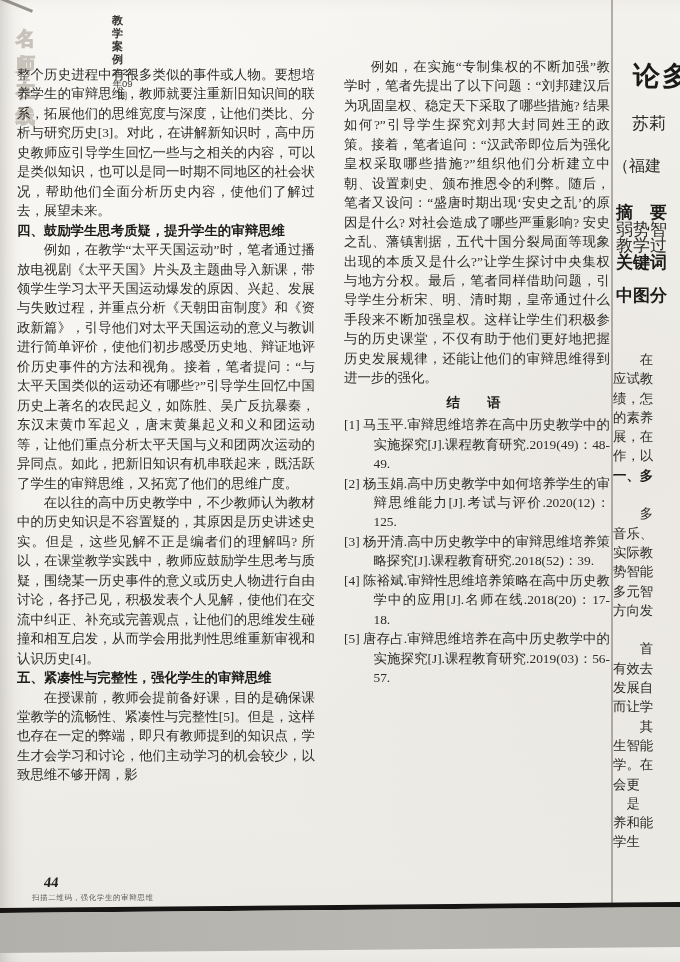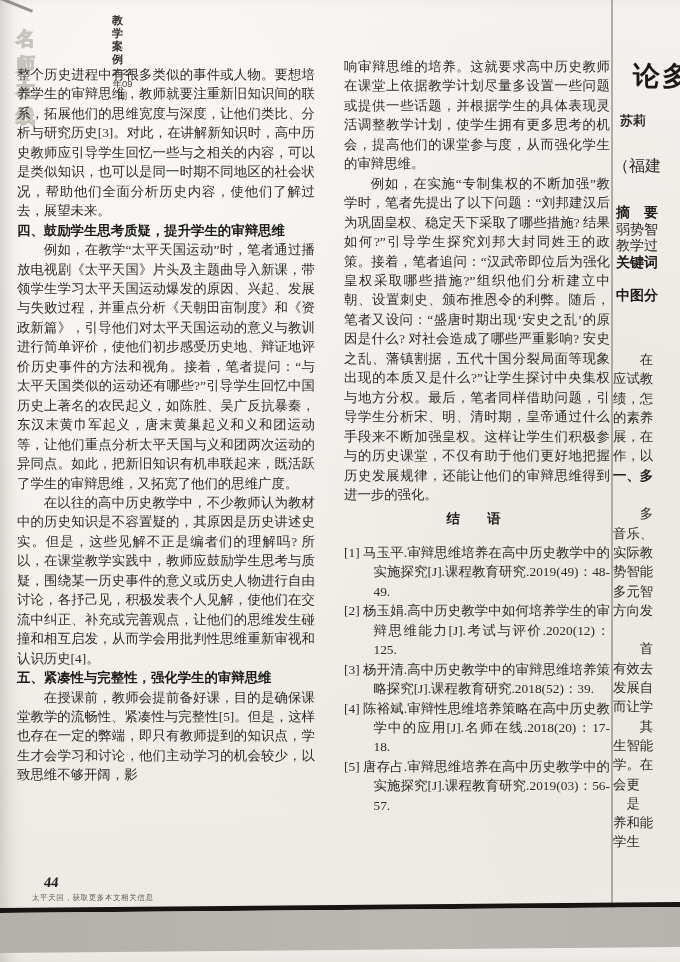--- a/index.html
+++ b/index.html
@@ -33,33 +33,33 @@
   .issue{font-size:9.5px;color:#45433e;line-height:12px;text-align:center;}
 
   
   .col{position:absolute;top:57px;font-size:13.4px;line-height:19.45px;text-align:justify;}
   .col-left{left:17px;width:298px;margin-top:8px;}
   .col-mid{left:344px;width:266px;}
   .block{margin:0;}
   .b-p{}
   .b-pi{text-indent:2em;}
   .b-h{font-weight:700;color:#1d1c1a;}
-  .b-hc{font-weight:700;color:#1d1c1a;text-align:center;letter-spacing:7px;margin:5px 0 14px 0;}
+  .b-hc{font-weight:700;color:#1d1c1a;text-align:center;letter-spacing:7px;margin:5px 0 3px 0;}
   .b-rt{font-weight:700;color:#1d1c1a;margin-top:13px;}
   .b-ref{padding-left:2.2em;text-indent:-2.2em;}
 
   
   .divider{position:absolute;left:611px;top:0;width:1.5px;height:908px;background:rgba(110,105,95,.5);}
 
   
   .next-page{position:absolute;left:612px;top:0;width:68px;height:908px;overflow:hidden;padding-left:24px;}
   .np-title{position:absolute;left:21px;top:58px;width:70px;font-size:27px;font-weight:700;letter-spacing:2px;color:#1b1a18;white-space:nowrap;}
-  .np-author{position:absolute;left:8px;top:112px;font-size:13px;white-space:nowrap;font-weight:bold;}
+  .np-author{position:absolute;left:20px;top:112px;font-size:17px;white-space:nowrap;}
   .np-affil{position:absolute;left:1px;top:156px;font-size:16px;white-space:nowrap;}
-  .np-abstract{position:absolute;left:4px;top:205px;font-size:14px;line-height:16.5px;white-space:nowrap;}
+  .np-abstract{position:absolute;left:4px;top:205px;font-size:17px;line-height:16.5px;white-space:nowrap;}
   .np-abstract .block{height:16.5px;}
   .np-body{position:absolute;left:1px;top:350px;font-size:13.4px;line-height:19.3px;white-space:nowrap;}
   .np-body .block{height:19.3px;}
 
   
   .page-num{position:absolute;left:44px;top:874px;font-size:14.5px;font-weight:700;color:#232220;transform:skewX(-6deg);}
   .footer-note{position:absolute;left:32px;top:893px;font-size:7.5px;letter-spacing:.6px;color:#5c5a54;font-family:"Liberation Sans","DejaVu Sans",sans-serif;}
 
   
   .page-bottom{position:absolute;left:-12px;top:908px;width:710px;transform:rotate(-0.5deg);transform-origin:left center;}
@@ -84,21 +84,20 @@
   <div class="col col-left">
       <div class="block b-p">整个历史进程中有很多类似的事件或人物。要想培养学生的审辩思维，教师就要注重新旧知识间的联系，拓展他们的思维宽度与深度，让他们类比、分析与研究历史[3]。对此，在讲解新知识时，高中历史教师应引导学生回忆一些与之相关的内容，可以是类似知识，也可以是同一时期不同地区的社会状况，帮助他们全面分析历史内容，使他们了解过去，展望未来。</div>
       <div class="block b-h">四、鼓励学生思考质疑，提升学生的审辩思维</div>
       <div class="block b-pi">例如，在教学“太平天国运动”时，笔者通过播放电视剧《太平天国》片头及主题曲导入新课，带领学生学习太平天国运动爆发的原因、兴起、发展与失败过程，并重点分析《天朝田亩制度》和《资政新篇》，引导他们对太平天国运动的意义与教训进行简单评价，使他们初步感受历史地、辩证地评价历史事件的方法和视角。接着，笔者提问：“与太平天国类似的运动还有哪些?”引导学生回忆中国历史上著名的农民起义，如陈胜、吴广反抗暴秦，东汉末黄巾军起义，唐末黄巢起义和义和团运动等，让他们重点分析太平天国与义和团两次运动的异同点。如此，把新旧知识有机串联起来，既活跃了学生的审辩思维，又拓宽了他们的思维广度。</div>
       <div class="block b-pi">在以往的高中历史教学中，不少教师认为教材中的历史知识是不容置疑的，其原因是历史讲述史实。但是，这些见解不正是编者们的理解吗? 所以，在课堂教学实践中，教师应鼓励学生思考与质疑，围绕某一历史事件的意义或历史人物进行自由讨论，各抒己见，积极发表个人见解，使他们在交流中纠正、补充或完善观点，让他们的思维发生碰撞和相互启发，从而学会用批判性思维重新审视和认识历史[4]。</div>
       <div class="block b-h">五、紧凑性与完整性，强化学生的审辩思维</div>
       <div class="block b-pi">在授课前，教师会提前备好课，目的是确保课堂教学的流畅性、紧凑性与完整性[5]。但是，这样也存在一定的弊端，即只有教师提到的知识点，学生才会学习和讨论，他们主动学习的机会较少，以致思维不够开阔，影</div>
     </div>
 
   <div class="col col-mid">
-      <div class="block b-p">响审辩思维的培养。这就要求高中历史教师在课堂上依据教学计划尽量多设置一些问题或提供一些话题，并根据学生的具体表现灵活调整教学计划，使学生拥有更多思考的机会，提高他们的课堂参与度，从而强化学生的审辩思维。</div>
       <div class="block b-pi">例如，在实施“专制集权的不断加强”教学时，笔者先提出了以下问题：“刘邦建汉后为巩固皇权、稳定天下采取了哪些措施? 结果如何?”引导学生探究刘邦大封同姓王的政策。接着，笔者追问：“汉武帝即位后为强化皇权采取哪些措施?”组织他们分析建立中朝、设置刺史、颁布推恩令的利弊。随后，笔者又设问：“盛唐时期出现‘安史之乱’的原因是什么? 对社会造成了哪些严重影响? 安史之乱、藩镇割据，五代十国分裂局面等现象出现的本质又是什么?”让学生探讨中央集权与地方分权。最后，笔者同样借助问题，引导学生分析宋、明、清时期，皇帝通过什么手段来不断加强皇权。这样让学生们积极参与的历史课堂，不仅有助于他们更好地把握历史发展规律，还能让他们的审辩思维得到进一步的强化。</div>
       <div class="block b-hc">结　语</div>
       <div class="block b-ref">[1] 马玉平.审辩思维培养在高中历史教学中的实施探究[J].课程教育研究.2019(49)：48-49.</div>
       <div class="block b-ref">[2] 杨玉娟.高中历史教学中如何培养学生的审辩思维能力[J].考试与评价.2020(12)：125.</div>
       <div class="block b-ref">[3] 杨开清.高中历史教学中的审辩思维培养策略探究[J].课程教育研究.2018(52)：39.</div>
       <div class="block b-ref">[4] 陈裕斌.审辩性思维培养策略在高中历史教学中的应用[J].名师在线.2018(20)：17-18.</div>
       <div class="block b-ref">[5] 唐存占.审辩思维培养在高中历史教学中的实施探究[J].课程教育研究.2019(03)：56-57.</div>
     </div>
 
   <div class="divider"></div>
@@ -139,20 +138,20 @@
         <div class="block b-p">生智能</div>
         <div class="block b-p">学。在</div>
         <div class="block b-p">会更</div>
         <div class="block b-p">　是</div>
         <div class="block b-p">养和能</div>
         <div class="block b-p">学生</div>
       </div>
   </div>
 
   <div class="page-num">44</div>
-  <div class="footer-note">太平天国，获取更多本文相关信息</div>
+  <div class="footer-note">扫描二维码，强化学生的审辩思维</div>
 
   <div class="page-bottom">
     <div class="edge-line"></div>
     <div class="edge-band"></div>
   </div>
 
 </div>
 
 </body></html>

